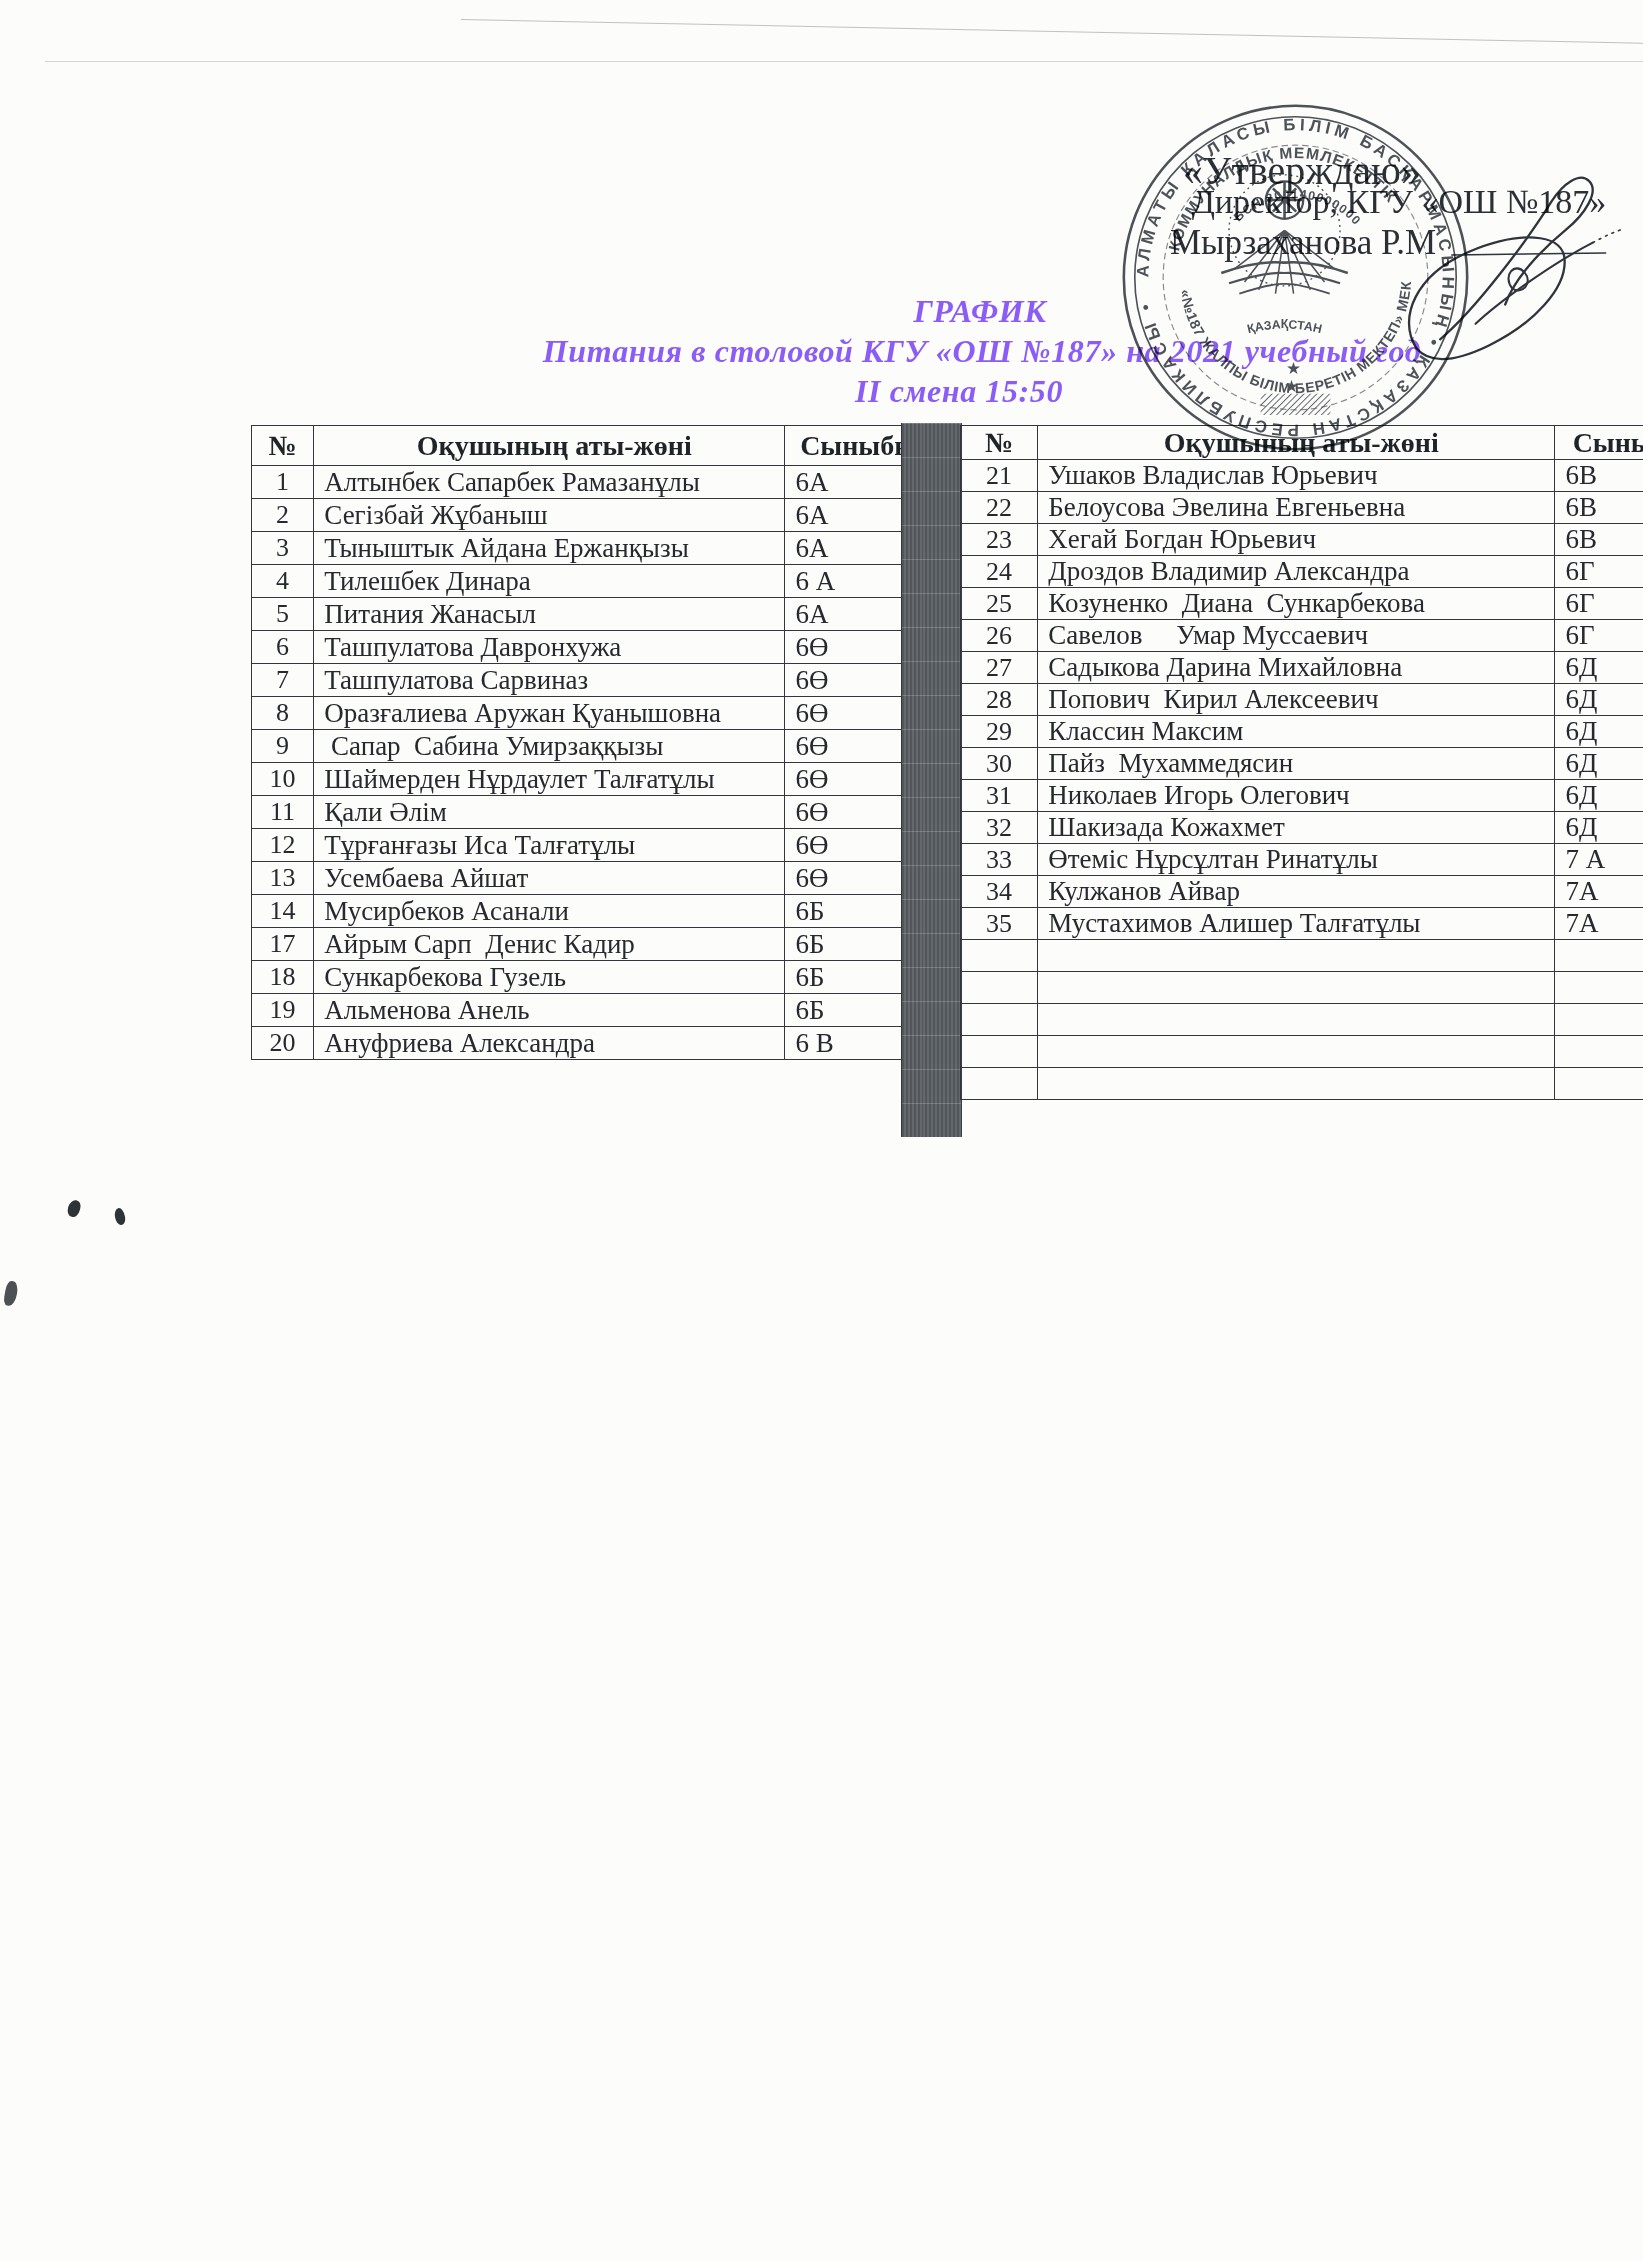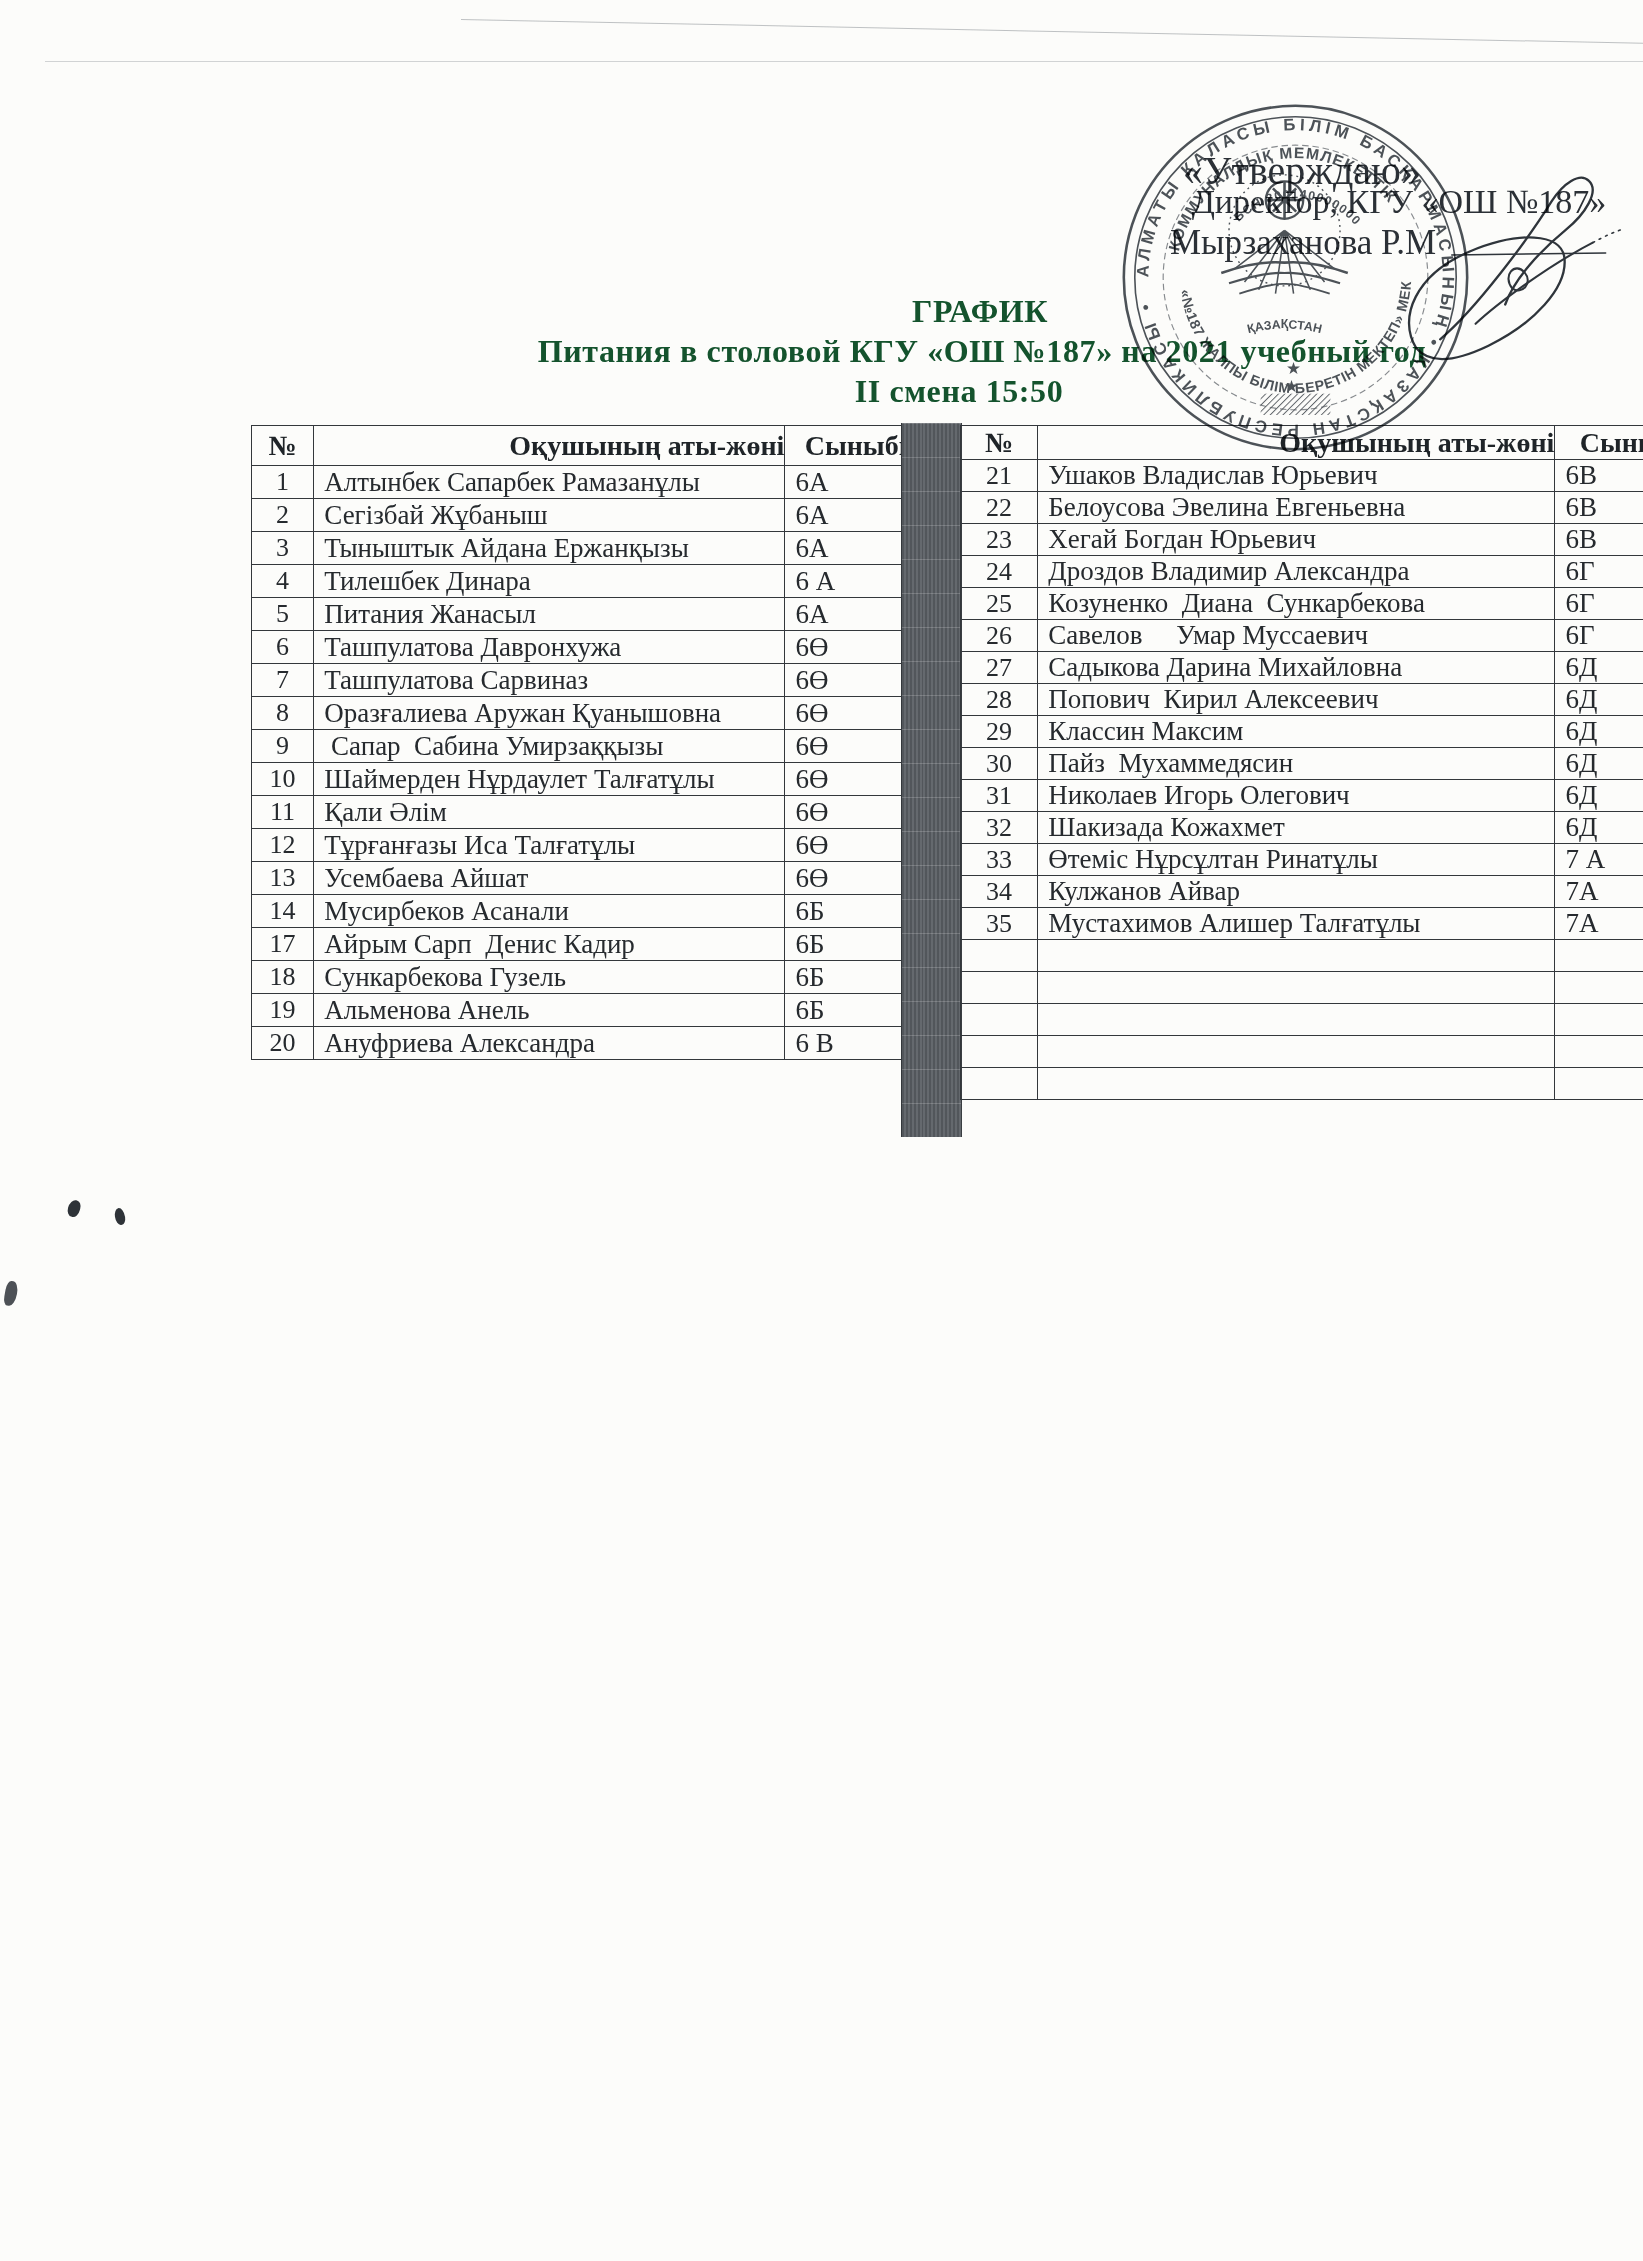--- a/index.html
+++ b/index.html
@@ -12,38 +12,38 @@
   .diag-line{left:461px;top:19.3px;width:1192px;border-top:1.3px solid #aaadb0;opacity:.75;
              transform:rotate(1.15deg);transform-origin:left top;}
   .top-line{left:45px;top:61px;width:1599px;border-top:1.3px solid #c3c5c7;opacity:.75;}
   .speck{background:#2e3338;}
   .speck1{left:68px;top:1200px;width:11.6px;height:17.4px;border-radius:60% 45% 55% 50%;transform:rotate(14deg);}
   .speck2{left:115px;top:1208px;width:9.7px;height:17.4px;border-radius:50% 60% 45% 55%;transform:rotate(-8deg);}
   .speck3{left:5.2px;top:1281px;width:11.6px;height:24.5px;border-radius:45% 55% 60% 40%;transform:rotate(10deg);opacity:.85;}
 
   
   .title{position:absolute;transform:translateX(-50%);white-space:nowrap;
-         font-weight:bold;color:#14532d;letter-spacing:0.6px;}
+         font-weight:bold;color:#8b5cf6;letter-spacing:0.6px;font-style:italic;}
   .t1{left:980px;top:293px;font-size:32px;}
   .t2{left:982px;top:333px;font-size:32px;}
   .t3{left:959px;top:373px;font-size:32px;}
 
   
   .appr{position:absolute;transform:translateX(-50%);white-space:nowrap;color:#2b3036;}
   .ap1{left:1302px;top:147px;font-size:40px;}
   .ap2{left:1399px;top:183px;font-size:34px;}
   .ap3{left:1303px;top:223px;font-size:35px;}
 
   
   table.roster{position:absolute;border-collapse:collapse;table-layout:fixed;
                background:transparent;}
   table.roster th,table.roster td{border:1.3px solid #33373b;overflow:hidden;
                font-family:"Liberation Serif","DejaVu Serif",serif;}
   table.roster{border:1.9px solid #2c3034;}
-  table.roster th{font-size:28px;font-weight:bold;color:#1f2428;text-align:right;padding:0 0 0 10.3px;}
+  table.roster th{font-size:28px;font-weight:bold;color:#1f2428;text-align:center;padding:0 0 0 10.3px;}
   table.roster th.c-num{text-align:center;padding:0;}
   table.roster td{font-size:27px;color:#262a2e;padding:0 0 0 10.3px;white-space:pre;}
   table.roster td.c-num{text-align:center;padding:0;font-size:26px;}
   .left-roster{left:251px;top:425px;width:650px;}
   .left-roster th{height:39px;}
   .left-roster td{height:32px;}
   .left-roster .c-num{width:61px;}
   .left-roster .c-name{width:460px;}
   .left-roster .c-cls{width:125px;}
   .right-roster{left:960px;top:425px;width:715px;}

